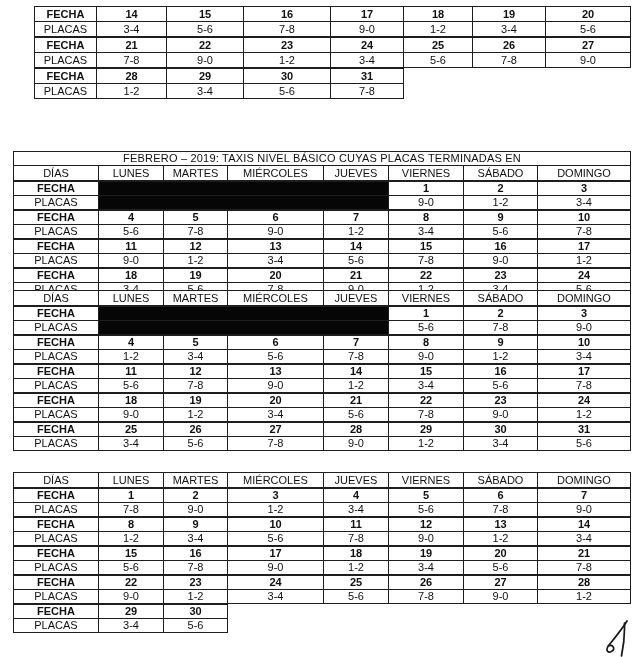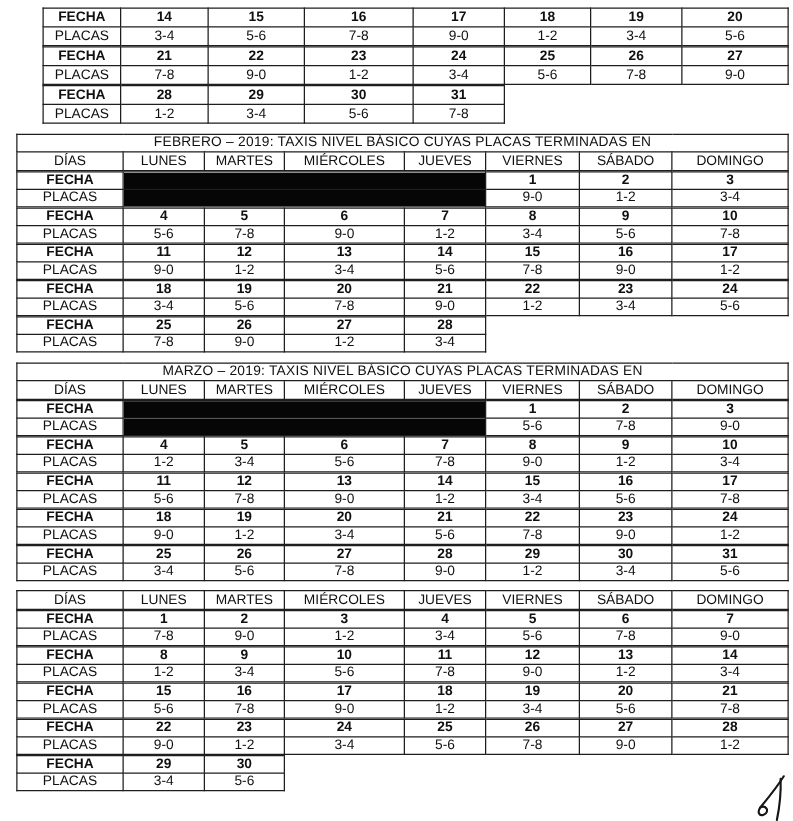--- a/index.html
+++ b/index.html
@@ -159,21 +159,21 @@
           <td class="lbl">PLACAS</td>
           <td class="val">1-2</td>
           <td class="val">3-4</td>
           <td class="val">5-6</td>
           <td class="val">7-8</td>
         </tr>
       </tbody>
     </table>
   </div>
 <div class="tgroup" id="g-feb">
-    <table class="grid" style="width: 617px;">
+    <table class="grid" style="width: 617px; margin-top: 44px;">
       <colgroup>
         <col style="width: 85px;">
         <col style="width: 65px;">
         <col style="width: 64px;">
         <col style="width: 96px;">
         <col style="width: 65px;">
         <col style="width: 75px;">
         <col style="width: 74px;">
         <col style="width: 93px;">
       </colgroup>
@@ -355,23 +355,20 @@
         <col style="width: 85px;">
         <col style="width: 65px;">
         <col style="width: 64px;">
         <col style="width: 96px;">
         <col style="width: 65px;">
         <col style="width: 75px;">
         <col style="width: 74px;">
         <col style="width: 93px;">
       </colgroup>
       <tbody>
-        <tr class="titlerow">
-          <td class="ttl" colspan="8">MARZO – 2019: TAXIS NIVEL BÁSICO CUYAS PLACAS TERMINADAS EN</td>
-        </tr>
         <tr class="hdr">
           <td class="hd">DÍAS</td>
           <td class="hd">LUNES</td>
           <td class="hd">MARTES</td>
           <td class="hd">MIÉRCOLES</td>
           <td class="hd">JUEVES</td>
           <td class="hd">VIERNES</td>
           <td class="hd">SÁBADO</td>
           <td class="hd">DOMINGO</td>
         </tr>

